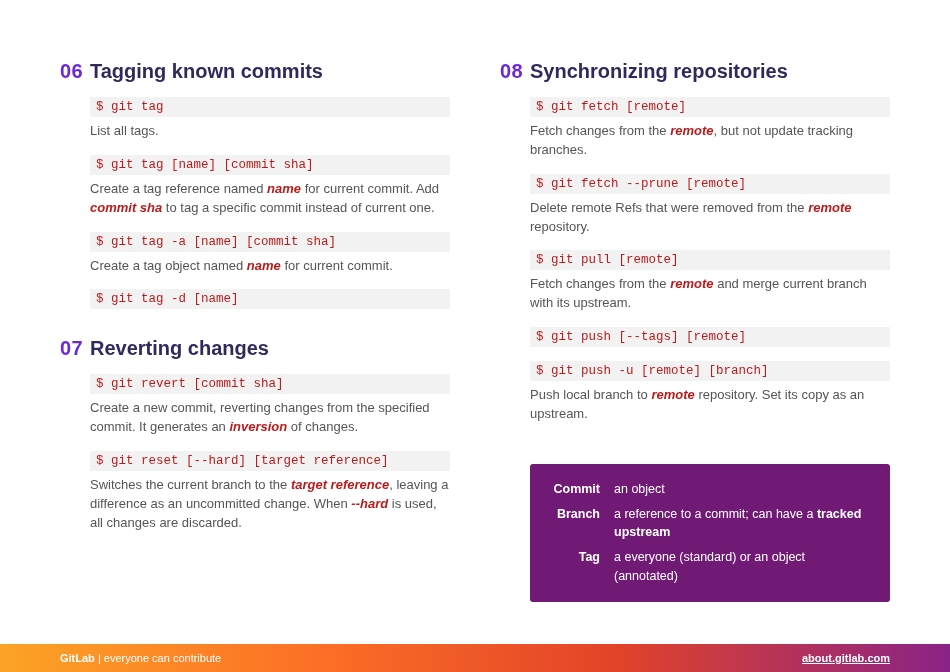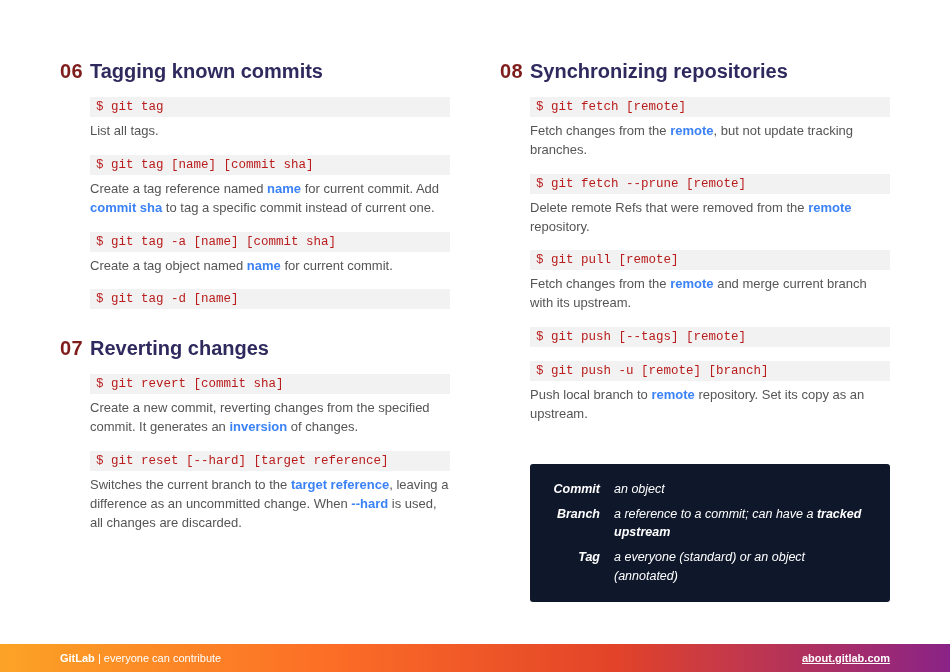--- a/index.html
+++ b/index.html
@@ -19,21 +19,21 @@
     padding: 60px 60px 0 60px;
   }
   .column { flex: 1; }
   .section { margin-bottom: 28px; }
   .section-heading {
     display: flex;
     align-items: baseline;
     margin-bottom: 14px;
   }
   .sec-num {
-    color: #7f1d1d;
+    color: #6d28d9;
     font-weight: 700;
     font-size: 20px;
     width: 30px;
     flex-shrink: 0;
     letter-spacing: 0.3px;
   }
   .sec-title {
     color: #2f2a5e;
     font-weight: 700;
     font-size: 20px;
@@ -47,29 +47,28 @@
     padding: 3px 6px;
     margin-bottom: 5px;
     color: #b91c1c;
     white-space: pre;
   }
   .desc {
     color: #555;
     line-height: 1.45;
     font-size: 13px;
   }
-  .desc b { color: #3b82f6; font-weight: 700; }
+  .desc b { color: #b91c1c; font-weight: 700; font-style: italic; }
   .glossary {
-    background: #0f172a;
+    background: #701a75;
     color: #fff;
     border-radius: 3px;
     padding: 16px 20px;
     margin-top: 40px;
     margin-left: 30px;
-    font-style: italic;
   }
   .gl-row {
     display: flex;
     margin-bottom: 6px;
     font-size: 12.5px;
     line-height: 1.5;
   }
   .gl-row:last-child { margin-bottom: 0; }
   .gl-term {
     width: 64px;

